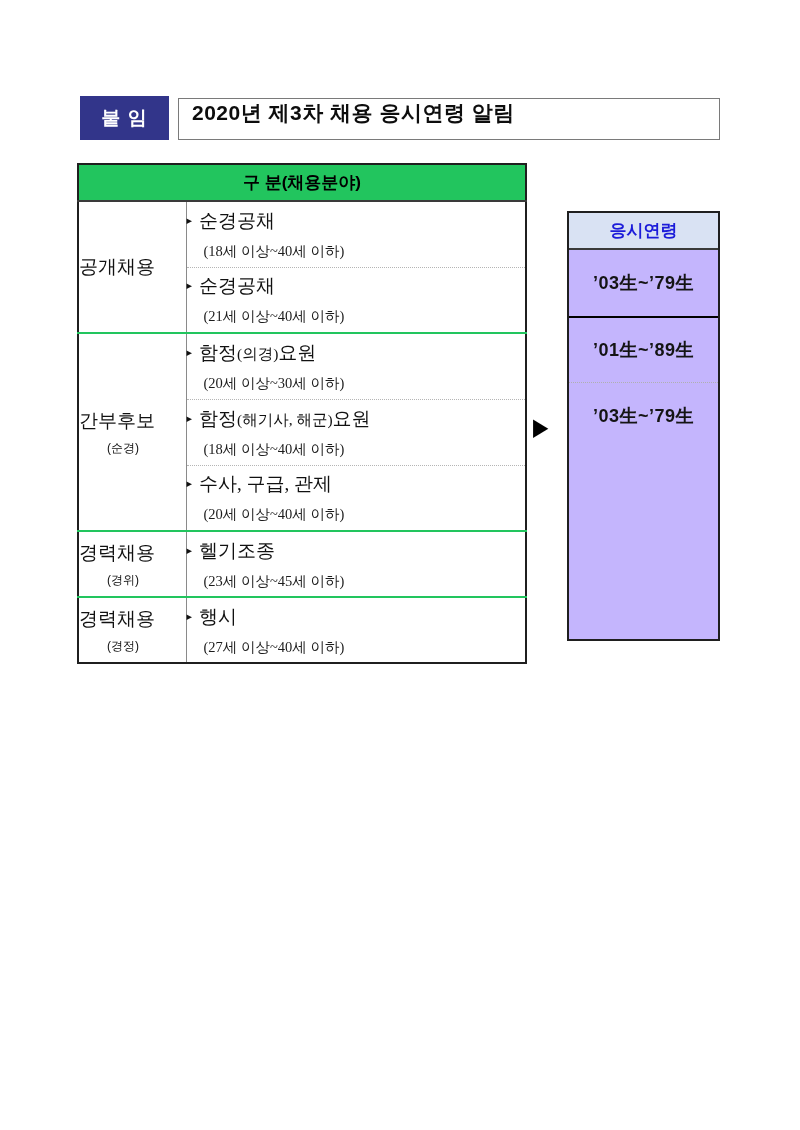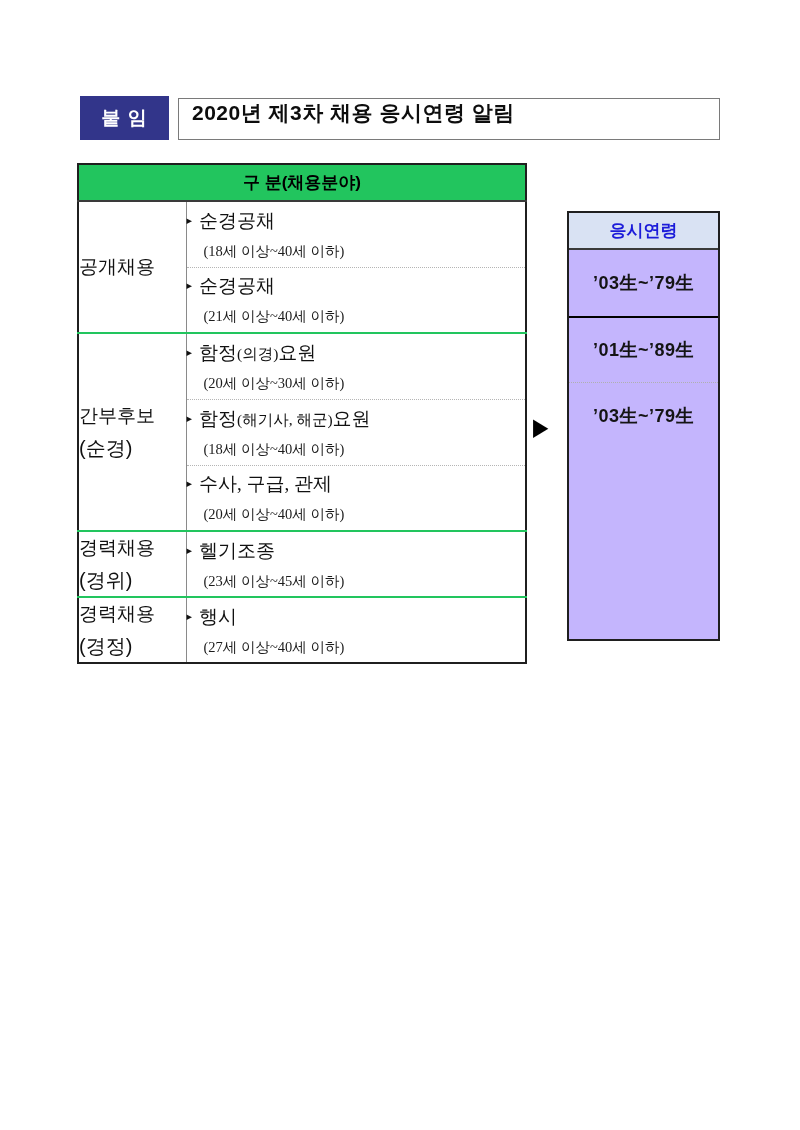--- a/index.html
+++ b/index.html
@@ -44,21 +44,21 @@
     background: #22c55e; text-align: center;
     font-weight: bold; font-size: 17px; color: #000;
     height: 37px; border-bottom: 2px solid #3a3a3a;
   }
   tr.h { height: 66px; }
   .group-cell {
     border-right: 1px solid #8a8a8a;
     text-align: left; vertical-align: middle;
     font-size: 19px; color: #111;
   }
-  .group-sub { font-size: 20px; margin-top: 6px; }
+  .group-sub { font-size: 12px; margin-top: 6px; padding-left: 28px; }
   .group-sub:empty { display: none; }
   .item-cell { vertical-align: middle; padding: 0 4px 0 8px; font-family: Liberation Serif, serif; }
   .item-cell.dot { border-top: 1px dotted #b5b5b5; }
   tr.gline > td { border-top: 2px solid #22c55e; }
   .item-title { font-size: 19px; color: #111; white-space: nowrap; }
   .item-title .small { font-size: 15.5px; }
   .bullet {
     display: inline-block; font-size: 11px; color: #111;
     margin-right: 7px; transform: translateY(-3px);
   }

